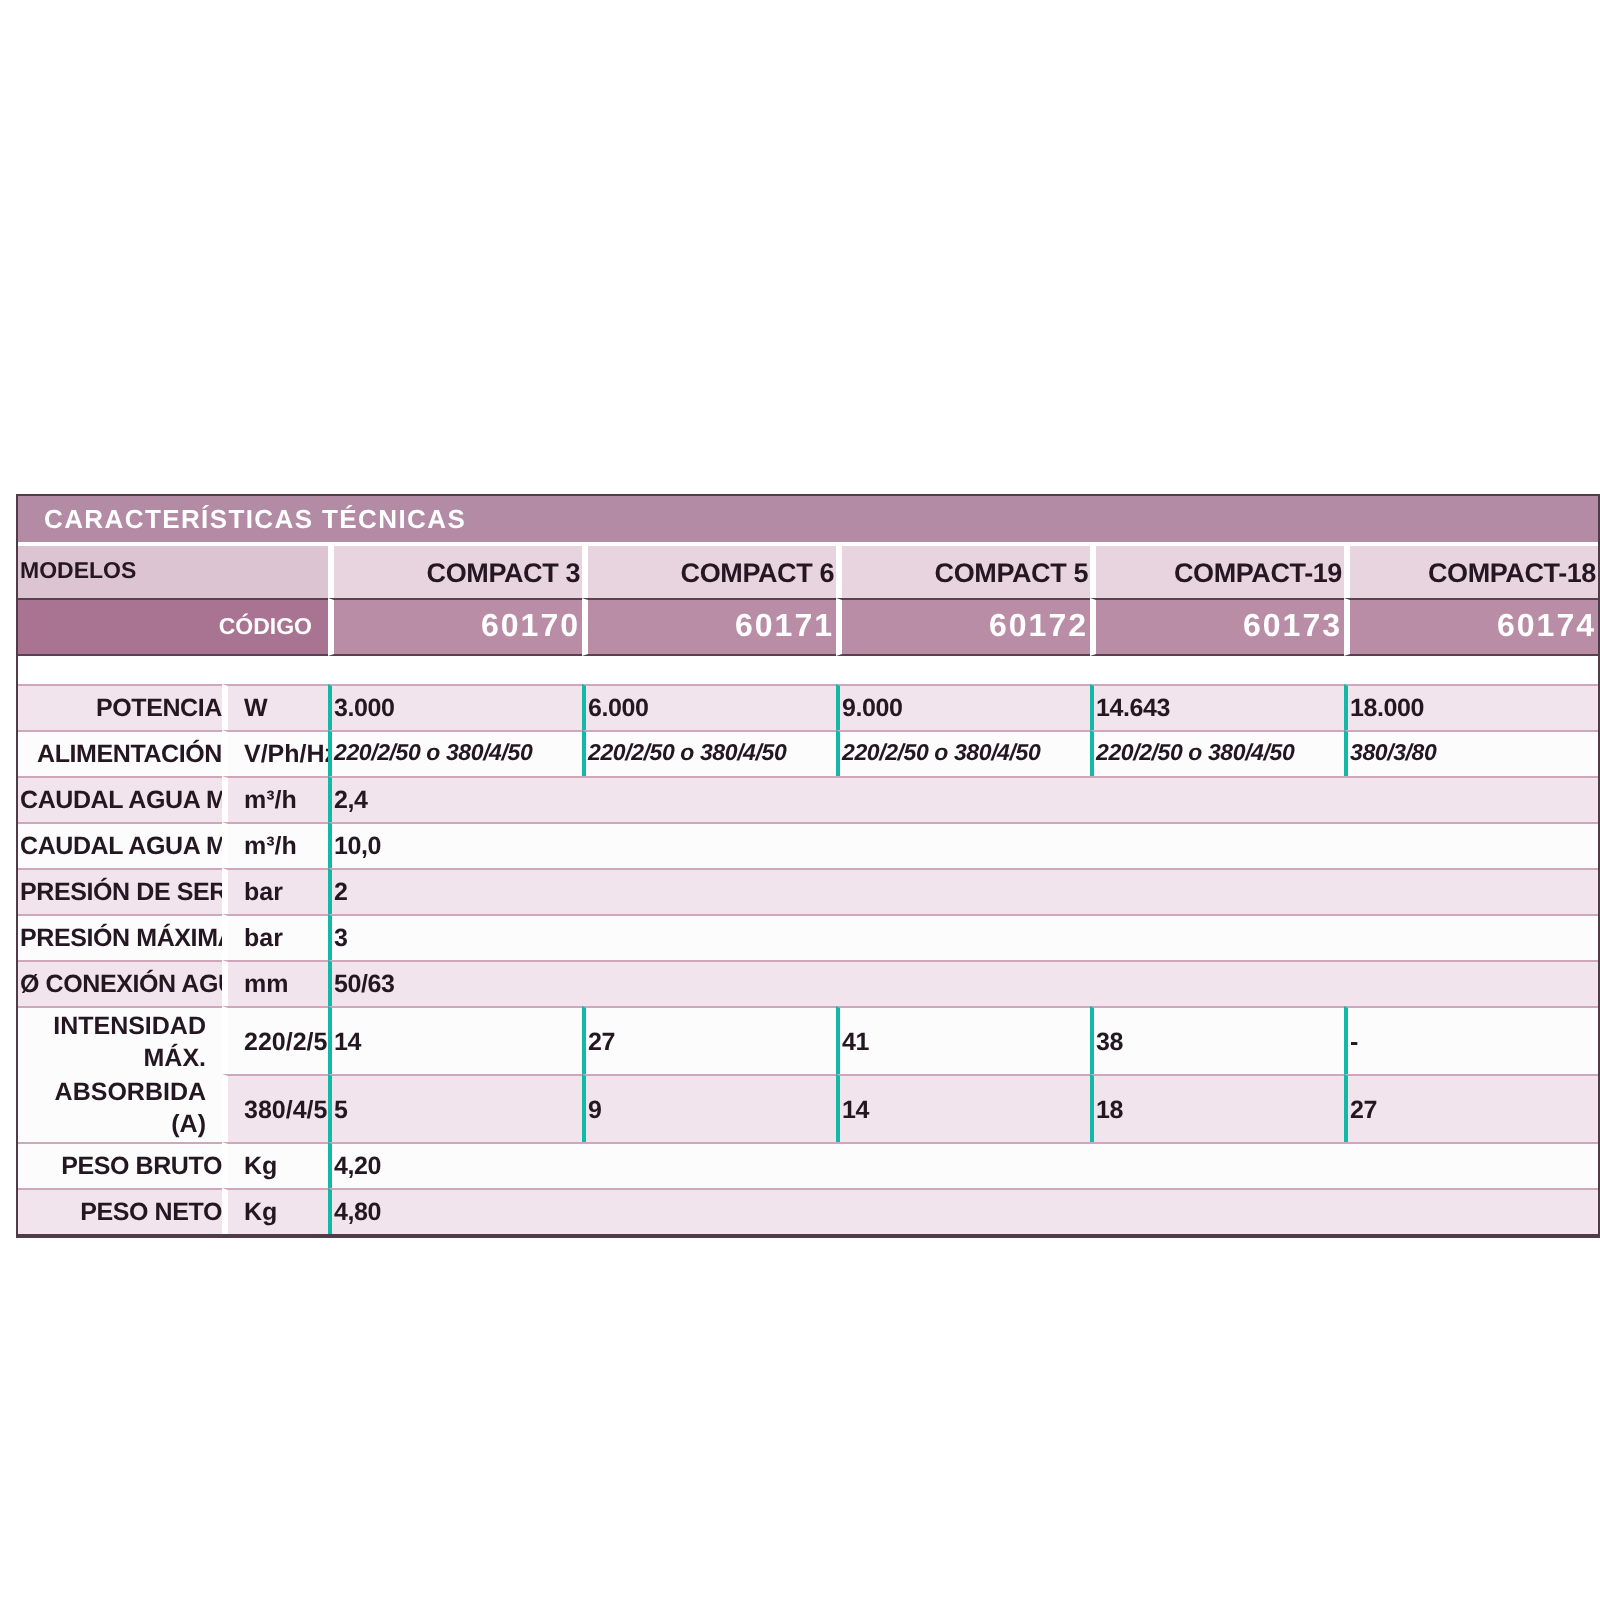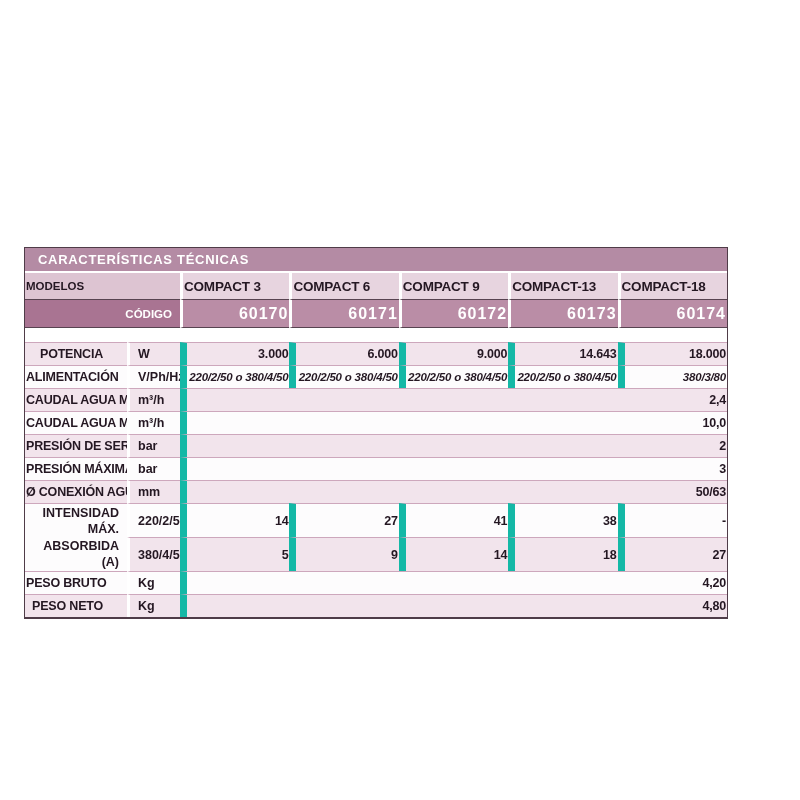--- a/index.html
+++ b/index.html
@@ -11,23 +11,23 @@
     font-family: "Liberation Sans", sans-serif;
   }
   .sheet {
     position: relative;
     width: 800px;
     height: 800px;
     background: #ffffff;
   }
   .table-wrap {
     position: absolute;
-    left: 24px;
+    left: 8px;
     top: 247px;
-    width: 704px;
+    width: 792px;
     border-radius: 17px;
   }
   table.spec-table {
     width: 100%;
     border-collapse: separate;
     border-spacing: 0;
     table-layout: fixed;
     border: 1px solid var(--outer-border, #4f3c48);
     border-bottom-width: 2px;
   }
@@ -50,21 +50,21 @@
   
   .models-row td { height: 24px; color: var(--text-dark, #241722); }
   .hdr-label-cell {
     background: var(--models-label-bg, #ddc4d2);
     padding-right: 8px;
     font-weight: bold;
     font-size: 11.5px;
   }
   .model-cell {
     background: var(--model-cell-bg, #e7d4df);
-    text-align: left;
+    text-align: right;
     font-weight: bold;
     font-size: 13.5px;
     letter-spacing: -0.2px;
     border-left: 3px solid #ffffff;
   }
   
   .codigo-row td {
     height: 25px;
     border-top: 1px solid var(--dark-line, #574350);
     border-bottom: 1px solid var(--dark-line, #574350);
@@ -92,38 +92,38 @@
   .body-row td {
     height: 20px;
     background: var(--row-white-bg, #fdfcfd);
     border-top: 1px solid var(--separator-line, #cda7bc);
     font-size: 12.5px;
     color: var(--text-dark, #241722);
   }
   .body-row.pink td { background: var(--row-pink-bg, #f2e4ec); }
   .label-cell {
     text-align: right;
-    padding-right: 24px;
+    padding-right: 0;
     font-weight: bold;
     font-size: 11px;
     letter-spacing: -0.2px;
   }
   .unit-cell {
     text-align: left;
     padding-left: 8px;
     font-weight: bold;
     font-size: 11px;
     border-left: 3px solid #ffffff;
   }
   .value-cell {
-    text-align: right;
+    text-align: left;
     font-weight: bold;
     font-size: 13px;
     letter-spacing: -0.2px;
-    border-left: 7px solid #14b8a6;
+    border-left: 2px solid #14b8a6;
   }
   .value-cell.small { font-size: 11.5px; font-style: italic; }
   .intensity-label-cell {
     background: var(--row-white-bg, #fdfcfd) !important;
     text-align: right;
     padding-right: 8px;
     font-weight: bold;
     font-size: 11px;
     line-height: 1.3;
     white-space: normal;
@@ -147,22 +147,22 @@
 
       <tbody>
           <tr>
         <td colspan="7" class="title-cell">CARACTERÍSTICAS TÉCNICAS</td>
       </tr>
 
       <tr class="models-row">
         <td colspan="2" class="hdr-label-cell">MODELOS</td>
         <td class="model-cell">COMPACT 3</td>
         <td class="model-cell">COMPACT 6</td>
-        <td class="model-cell">COMPACT 9</td>
-        <td class="model-cell">COMPACT-13</td>
+        <td class="model-cell">COMPACT 5</td>
+        <td class="model-cell">COMPACT-19</td>
         <td class="model-cell">COMPACT-18</td>
       </tr>
 
       <tr class="codigo-row">
         <td colspan="2" class="codigo-label-cell">CÓDIGO</td>
         <td class="code-cell">60170</td>
         <td class="code-cell">60171</td>
         <td class="code-cell">60172</td>
         <td class="code-cell">60173</td>
         <td class="code-cell">60174</td>

